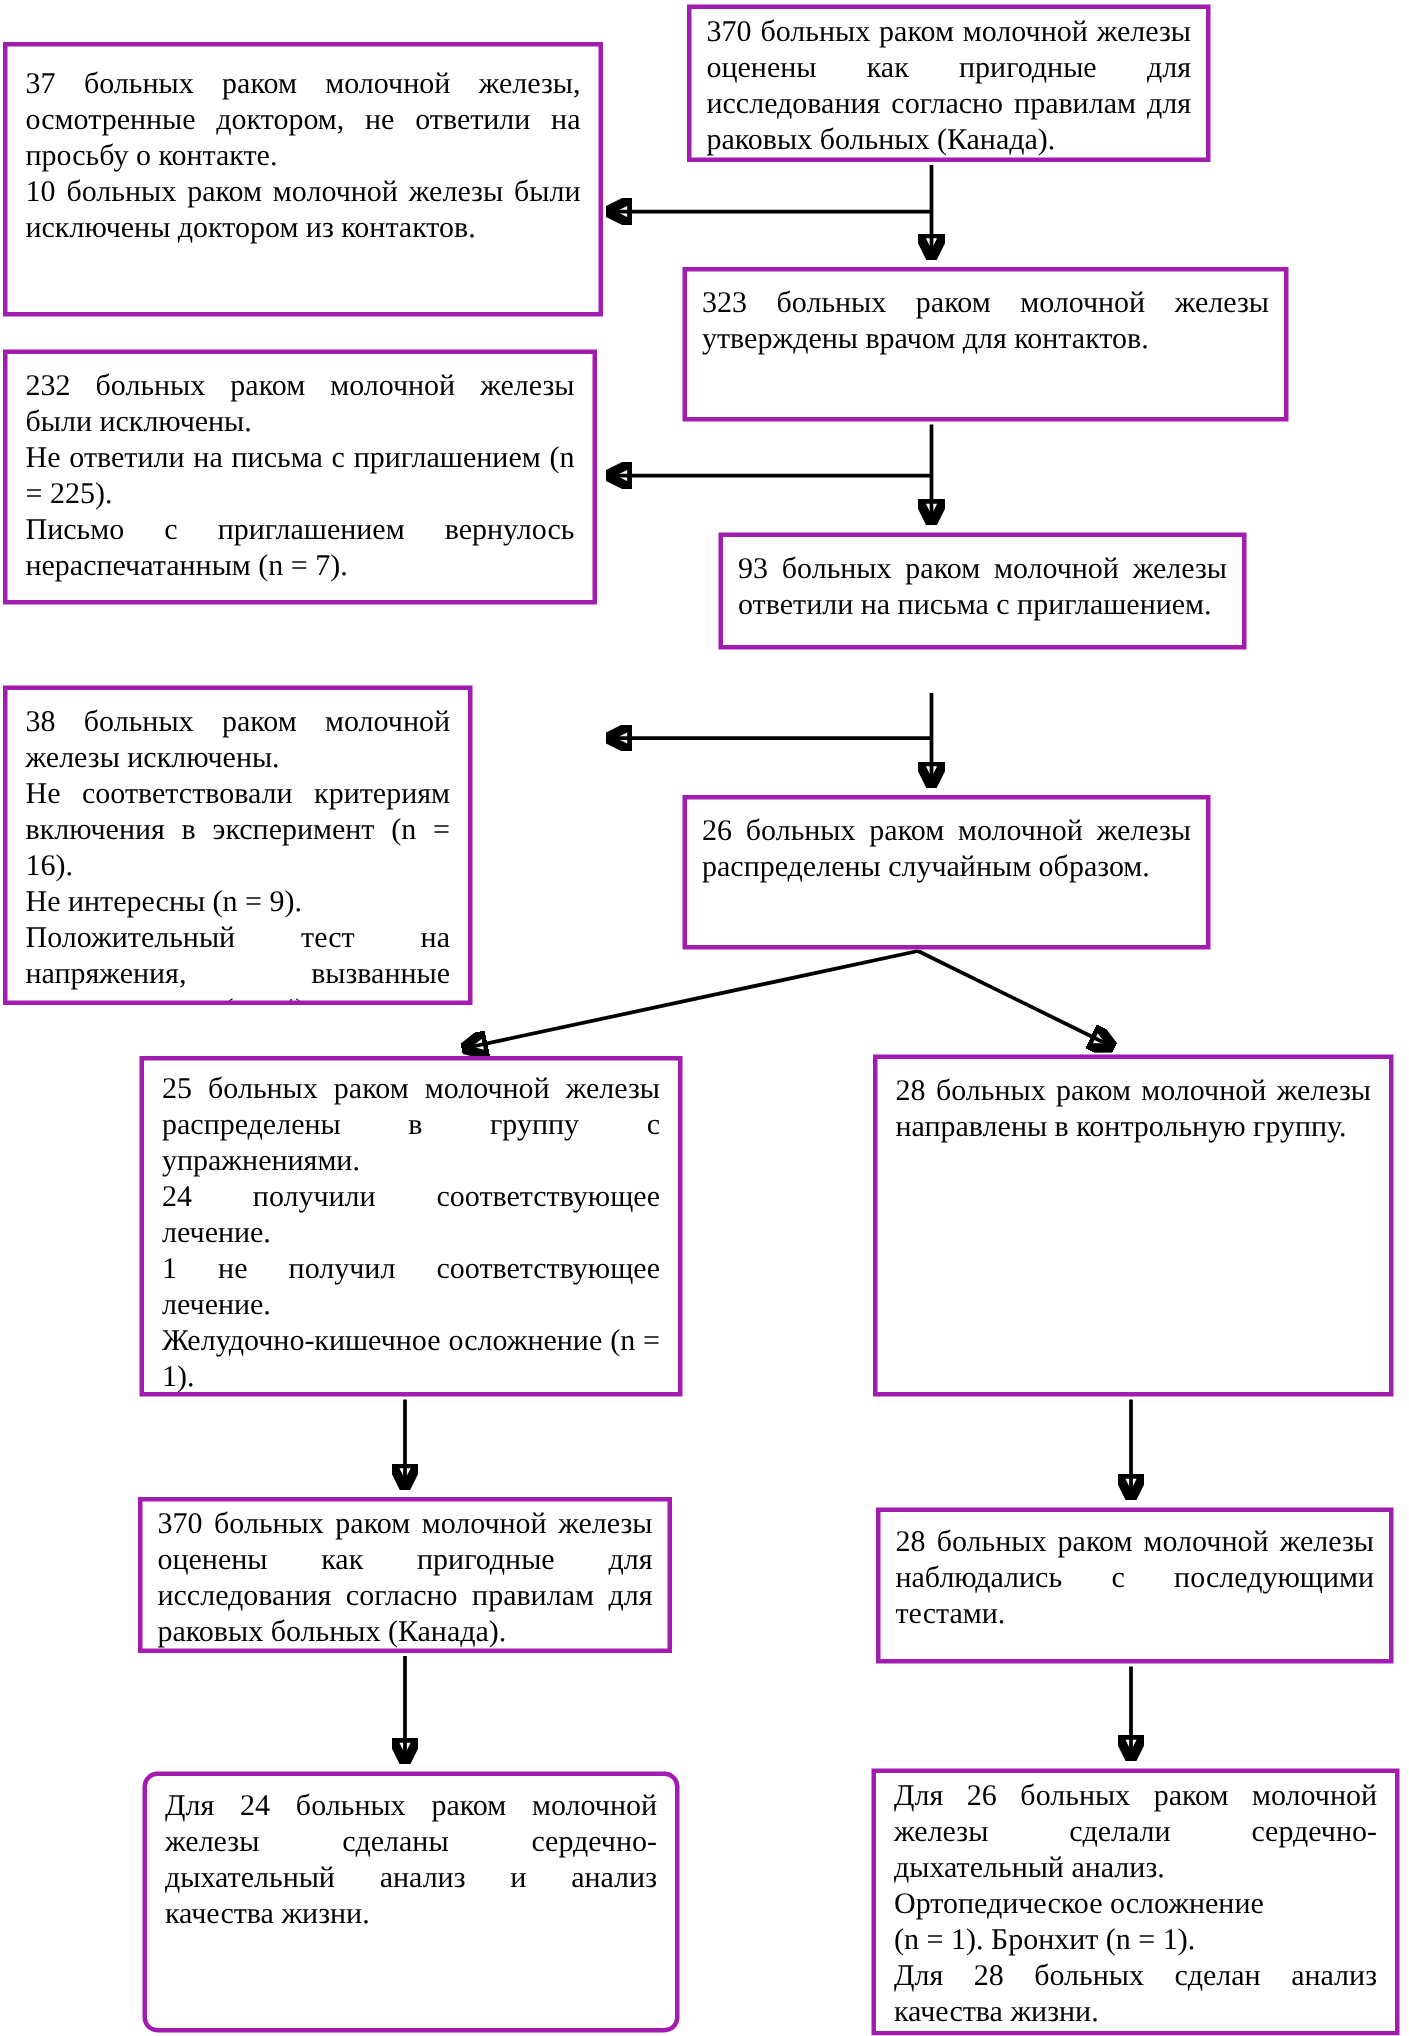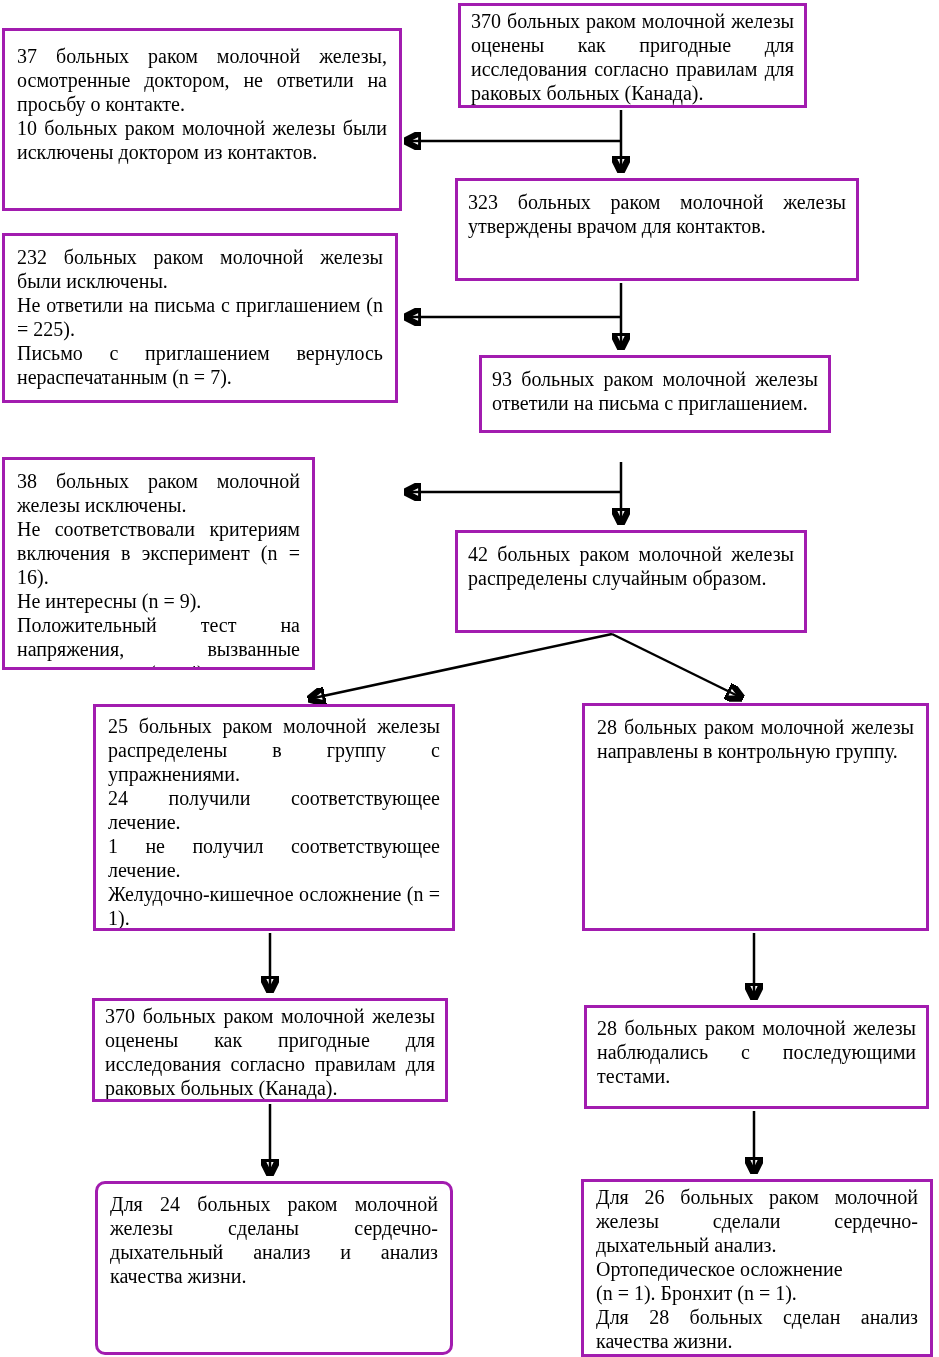--- a/index.html
+++ b/index.html
@@ -98,21 +98,21 @@
   </div>
 
   <div class="flow-box" id="box-f">
     <p>38 больных раком молочной железы исключены.</p>
     <p>Не соответствовали критериям включения в эксперимент (n = 16).</p>
     <p>Не интересны (n = 9).</p>
     <p>Положительный тест на напряжения, вызванные упражнениями (n = 4).</p>
   </div>
 
   <div class="flow-box" id="box-g">
-    <p>42 больных раком молочной железы распределены случайным образом.</p>
+    <p>26 больных раком молочной железы распределены случайным образом.</p>
   </div>
 
   <div class="flow-box" id="box-h">
     <p>25 больных раком молочной железы распределены в группу с упражнениями.</p>
     <p>24 получили соответствующее лечение.</p>
     <p>1 не получил соответствующее лечение.</p>
     <p>Желудочно-кишечное осложнение (n = 1).</p>
   </div>
 
   <div class="flow-box" id="box-i">

